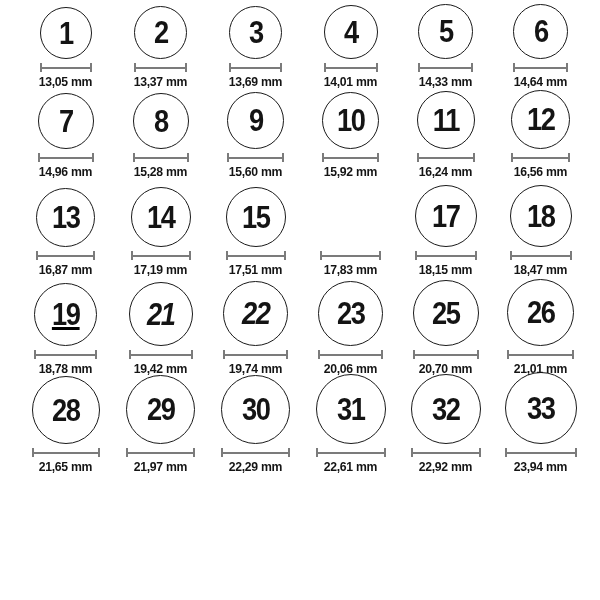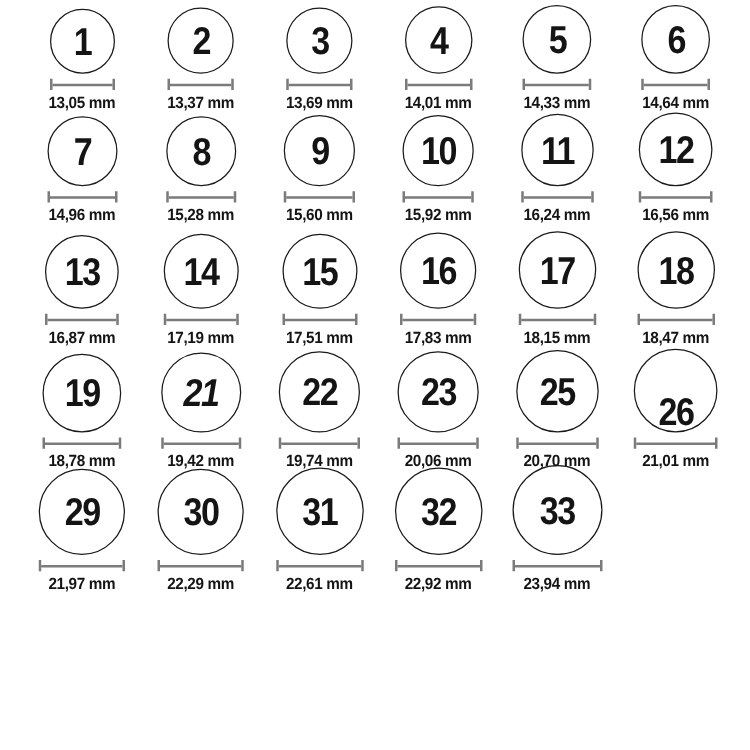--- a/index.html
+++ b/index.html
@@ -231,23 +231,20 @@
     <div class="circle" style="width: 60px; height: 60px;">
       <span class="num">15</span>
     </div>
     <div class="dim" style="width: 60px;">
       <div class="dim-bar"></div>
     </div>
     <div class="label">17,51 mm</div>
   </div>
 
   <div class="cell">
-    <div class="circle" style="width: 61px; height: 61px;">
-      <span class="num">16</span>
-    </div>
     <div class="dim" style="width: 61px;">
       <div class="dim-bar"></div>
     </div>
     <div class="label">17,83 mm</div>
   </div>
 
   <div class="cell">
     <div class="circle" style="width: 62px; height: 62px;">
       <span class="num">17</span>
     </div>
@@ -261,42 +258,42 @@
     <div class="circle" style="width: 62px; height: 62px;">
       <span class="num">18</span>
     </div>
     <div class="dim" style="width: 62px;">
       <div class="dim-bar"></div>
     </div>
     <div class="label">18,47 mm</div>
   </div>
 
   <div class="cell">
-    <div class="circle" style="width: 63px; height: 63px;">
+    <div class="circle" style="width: 63px; height: 63px; text-decoration: underline;">
       <span class="num">19</span>
     </div>
     <div class="dim" style="width: 63px;">
       <div class="dim-bar"></div>
     </div>
     <div class="label">18,78 mm</div>
   </div>
 
 
   <div class="cell">
     <div class="circle" style="width: 64px; height: 64px; font-style: italic;">
       <span class="num">21</span>
     </div>
     <div class="dim" style="width: 64px;">
       <div class="dim-bar"></div>
     </div>
     <div class="label">19,42 mm</div>
   </div>
 
   <div class="cell">
-    <div class="circle" style="width: 65px; height: 65px;">
+    <div class="circle" style="width: 65px; height: 65px; font-style: italic;">
       <span class="num">22</span>
     </div>
     <div class="dim" style="width: 65px;">
       <div class="dim-bar"></div>
     </div>
     <div class="label">19,74 mm</div>
   </div>
 
   <div class="cell">
     <div class="circle" style="width: 65px; height: 65px;">
@@ -313,30 +310,39 @@
     <div class="circle" style="width: 66px; height: 66px;">
       <span class="num">25</span>
     </div>
     <div class="dim" style="width: 66px;">
       <div class="dim-bar"></div>
     </div>
     <div class="label">20,70 mm</div>
   </div>
 
   <div class="cell">
-    <div class="circle" style="width: 67px; height: 67px; align-items: flex-end;">
+    <div class="circle" style="width: 67px; height: 67px;">
       <span class="num">26</span>
     </div>
     <div class="dim" style="width: 67px;">
       <div class="dim-bar"></div>
     </div>
     <div class="label">21,01 mm</div>
   </div>
 
 
+  <div class="cell">
+    <div class="circle" style="width: 68px; height: 68px;">
+      <span class="num">28</span>
+    </div>
+    <div class="dim" style="width: 68px;">
+      <div class="dim-bar"></div>
+    </div>
+    <div class="label">21,65 mm</div>
+  </div>
 
   <div class="cell">
     <div class="circle" style="width: 69px; height: 69px;">
       <span class="num">29</span>
     </div>
     <div class="dim" style="width: 69px;">
       <div class="dim-bar"></div>
     </div>
     <div class="label">21,97 mm</div>
   </div>

